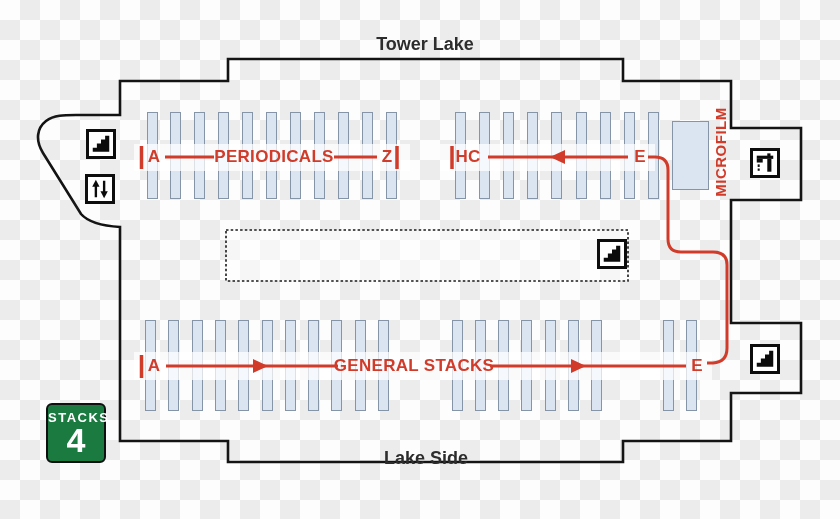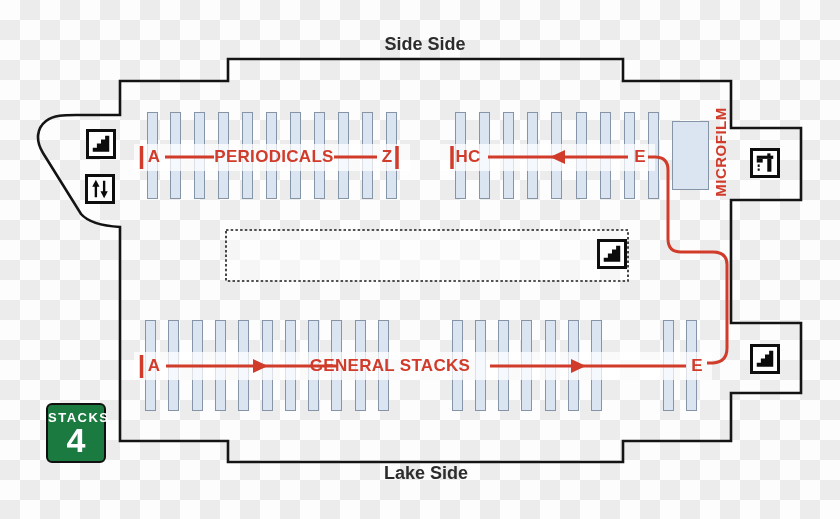--- a/index.html
+++ b/index.html
@@ -149,30 +149,30 @@
 
   <line class="redtick" x1="141.5" y1="355" x2="141.5" y2="378"></line>
   <line class="redline" x1="166" y1="366" x2="338" y2="366"></line>
   <polygon class="redfill" points="268,366 253,359 253,373"></polygon>
   <line class="redline" x1="490" y1="366" x2="686" y2="366"></line>
   <polygon class="redfill" points="586,366 571,359 571,373"></polygon>
 
   <path class="redline" d="M 648,157 H 655 Q 668,157 668,170 V 239 Q 668,252 681,252 H 713 Q 727,252 727,265 V 348 Q 727,362 713,363 H 707"></path>
 </svg>
 
-<div class="side-label" style="left:425px;top:34px">Side Side</div>
-<div class="side-label" style="left:426px;top:463px">Lake Side</div>
+<div class="side-label" style="left:425px;top:34px">Tower Lake</div>
+<div class="side-label" style="left:426px;top:448px">Lake Side</div>
 
 <span class="maplabel" style="left:154px;top:157px">A</span>
 <span class="maplabel" style="left:274px;top:157px">PERIODICALS</span>
 <span class="maplabel" style="left:387px;top:157px">Z</span>
 <span class="maplabel" style="left:468px;top:157px">HC</span>
 <span class="maplabel" style="left:640px;top:157px">E</span>
 <span class="maplabel" style="left:154px;top:366px">A</span>
-<span class="maplabel" style="left:390px;top:366px">GENERAL STACKS</span>
+<span class="maplabel" style="left:414px;top:366px">GENERAL STACKS</span>
 <span class="maplabel" style="left:697px;top:366px">E</span>
 
 <div class="microfilm">MICROFILM</div>
 
 <div class="icon" style="left:86px;top:129px">
   <svg width="22" height="22" viewBox="0 0 24 24">
     <polygon fill="#0b0b0b" points="3,20.5 3,16 7.5,16 7.5,11.5 12,11.5 12,7 16.5,7 16.5,3 21,3 21,20.5"></polygon>
   </svg>
 </div>
 <div class="icon" style="left:85px;top:174px">

